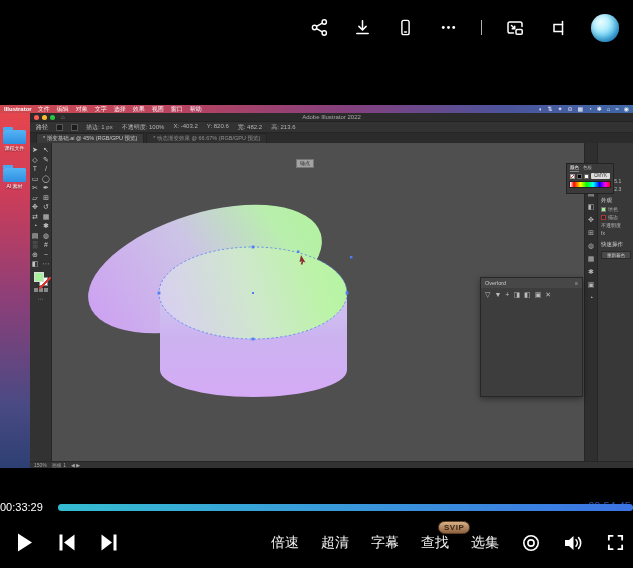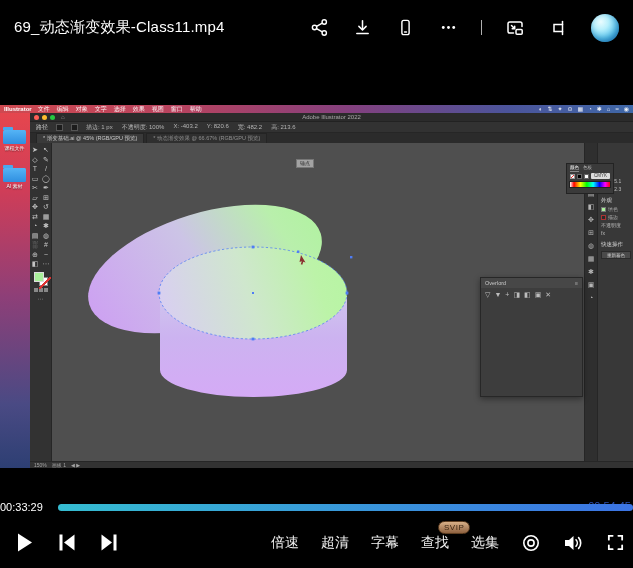--- a/index.html
+++ b/index.html
@@ -111,29 +111,28 @@
   .time-dur { position:absolute; right:2px; top:3px; color:#2c4fae; font-size:11px; z-index:1; }
   .track { position:absolute; left:2px; right:0; top:7px; height:7px; border-radius:3.5px; background:#10131c; z-index:2; cursor:pointer; }
   .track-fill { height:7px; border-radius:3.5px; opacity:.93; }
 
   
   .controls { position:absolute; top:517px; left:0; width:633px; height:51px; }
   .ctl-left { position:absolute; left:17px; top:0; height:51px; display:flex; align-items:center; gap:26px; }
   .ctl-right { position:absolute; right:8px; top:0; height:51px; display:flex; align-items:center; gap:22px; }
   .ctl-btn { display:flex; align-items:center; justify-content:center; cursor:pointer; color:#fff; }
   .txt-btn { color:#f2f2f2; font-size:14px; white-space:nowrap; cursor:pointer; position:relative; }
-  .svip { position:absolute; top:-13px; left:17px; background:linear-gradient(180deg,#d8b088,#8f6240); border:1px solid #5f3f22; color:#3c2713; font-size:8px; font-weight:normal; line-height:11px; padding:0 5px; border-radius:7px; letter-spacing:.5px; }
+  .svip { position:absolute; top:-13px; left:17px; background:linear-gradient(180deg,#d8b088,#8f6240); border:1px solid #5f3f22; color:#3c2713; font-size:8px; font-weight:bold; line-height:11px; padding:0 5px; border-radius:7px; letter-spacing:.5px; }
 </style>
 </head>
 <body>
 
 <div class="screen">
 
   <div class="topbar">
-    <div class="topbar-title">69_动态渐变效果-Class11.mp4</div>
     <div class="topbar-icons">
       <div class="tb-icon">
         <svg width="19" height="19" viewBox="0 0 20 20">
             <g stroke="#fff" stroke-width="1.5" fill="none">
               <circle cx="15" cy="4.2" r="2.3"></circle>
               <circle cx="4.8" cy="10" r="2.3"></circle>
               <circle cx="15" cy="15.8" r="2.3"></circle>
               <path d="M6.9 8.9 12.9 5.3 M6.9 11.1 12.9 14.7"></path>
             </g>
           </svg>

